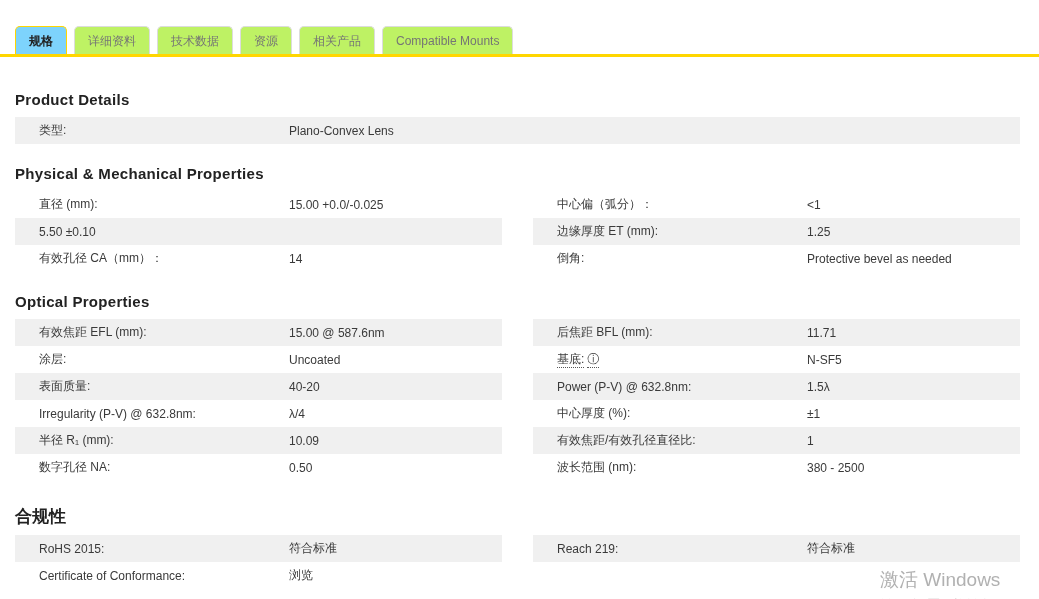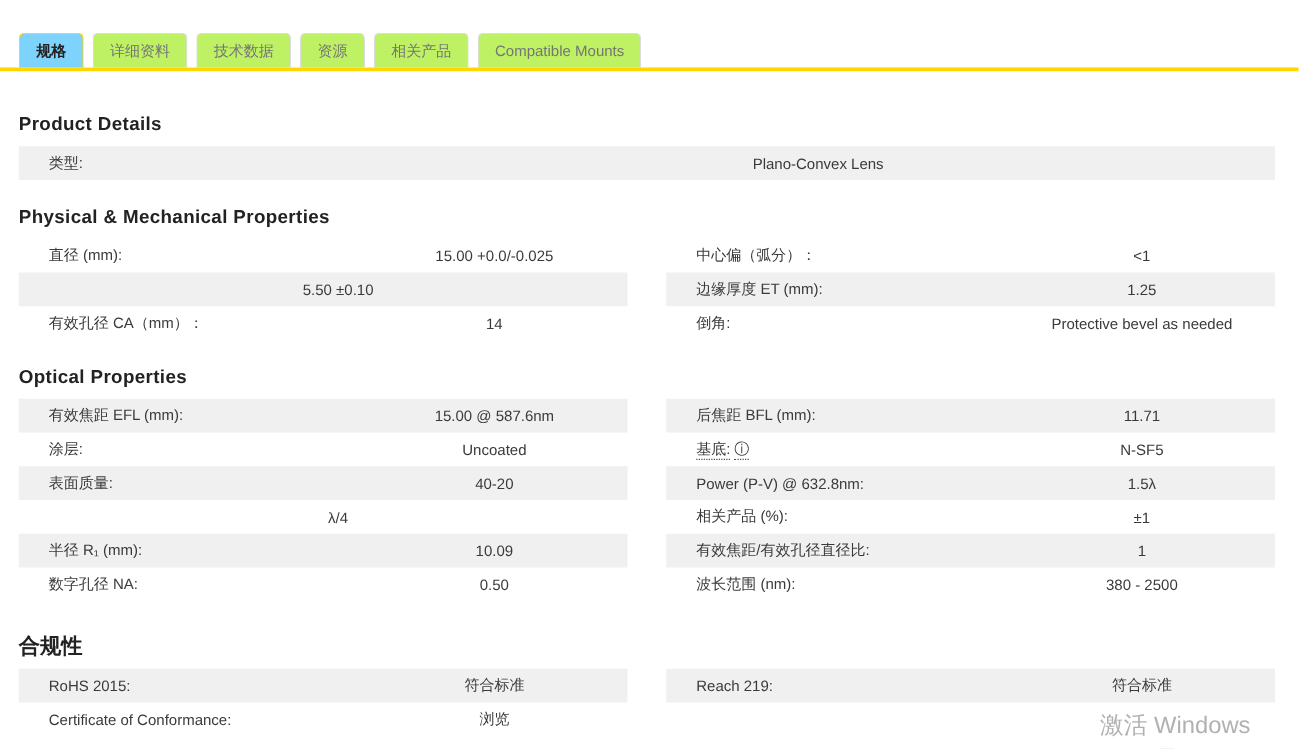--- a/index.html
+++ b/index.html
@@ -58,21 +58,21 @@
   }
   .row {
     display: flex;
     align-items: center;
     height: 27px;
     padding-left: 24px;
     font-size: 12px;
   }
   .row.gray { background: #f0f0f0; }
   .row .label { flex: 0 0 250px; color: #3a3a3a; }
-  .row .value { flex: 1; color: #3a3a3a; text-align: center; }
+  .row .value { flex: 1; color: #3a3a3a; }
   a.spec-link { color: #2e5fa8; text-decoration: none; cursor: pointer; }
   .label-underline { border-bottom: 1px dotted #555; padding-bottom: 1px; }
   .info-icon { margin-left: 3px; font-size: 12px; cursor: pointer; }
   
   .watermark {
     position: absolute;
     left: 880px;
     top: 567px;
     z-index: 5;
     pointer-events: none;
@@ -145,20 +145,21 @@
           </div>
           <div class="row">
             <div class="label"><span>涂层:</span></div>
             <div class="value">Uncoated</div>
           </div>
           <div class="row gray">
             <div class="label"><span>表面质量:</span></div>
             <div class="value">40-20</div>
           </div>
           <div class="row">
+            <div class="label"><span>Irregularity (P-V) @ 632.8nm:</span></div>
             <div class="value">λ/4</div>
           </div>
           <div class="row gray">
             <div class="label"><span>半径 R₁ (mm):</span></div>
             <div class="value">10.09</div>
           </div>
           <div class="row">
             <div class="label"><span>数字孔径 NA:</span></div>
             <div class="value">0.50</div>
           </div>
@@ -170,21 +171,21 @@
           </div>
           <div class="row">
             <div class="label"><span class="label-underline">基底:</span><span class="info-icon label-underline">ⓘ</span></div>
             <a class="value spec-link">N-SF5</a>
           </div>
           <div class="row gray">
             <div class="label"><span>Power (P-V) @ 632.8nm:</span></div>
             <div class="value">1.5λ</div>
           </div>
           <div class="row">
-            <div class="label"><span>相关产品 (%):</span></div>
+            <div class="label"><span>中心厚度 (%):</span></div>
             <div class="value">±1</div>
           </div>
           <div class="row gray">
             <div class="label"><span>有效焦距/有效孔径直径比:</span></div>
             <div class="value">1</div>
           </div>
           <div class="row">
             <div class="label"><span>波长范围 (nm):</span></div>
             <div class="value">380 - 2500</div>
           </div>

